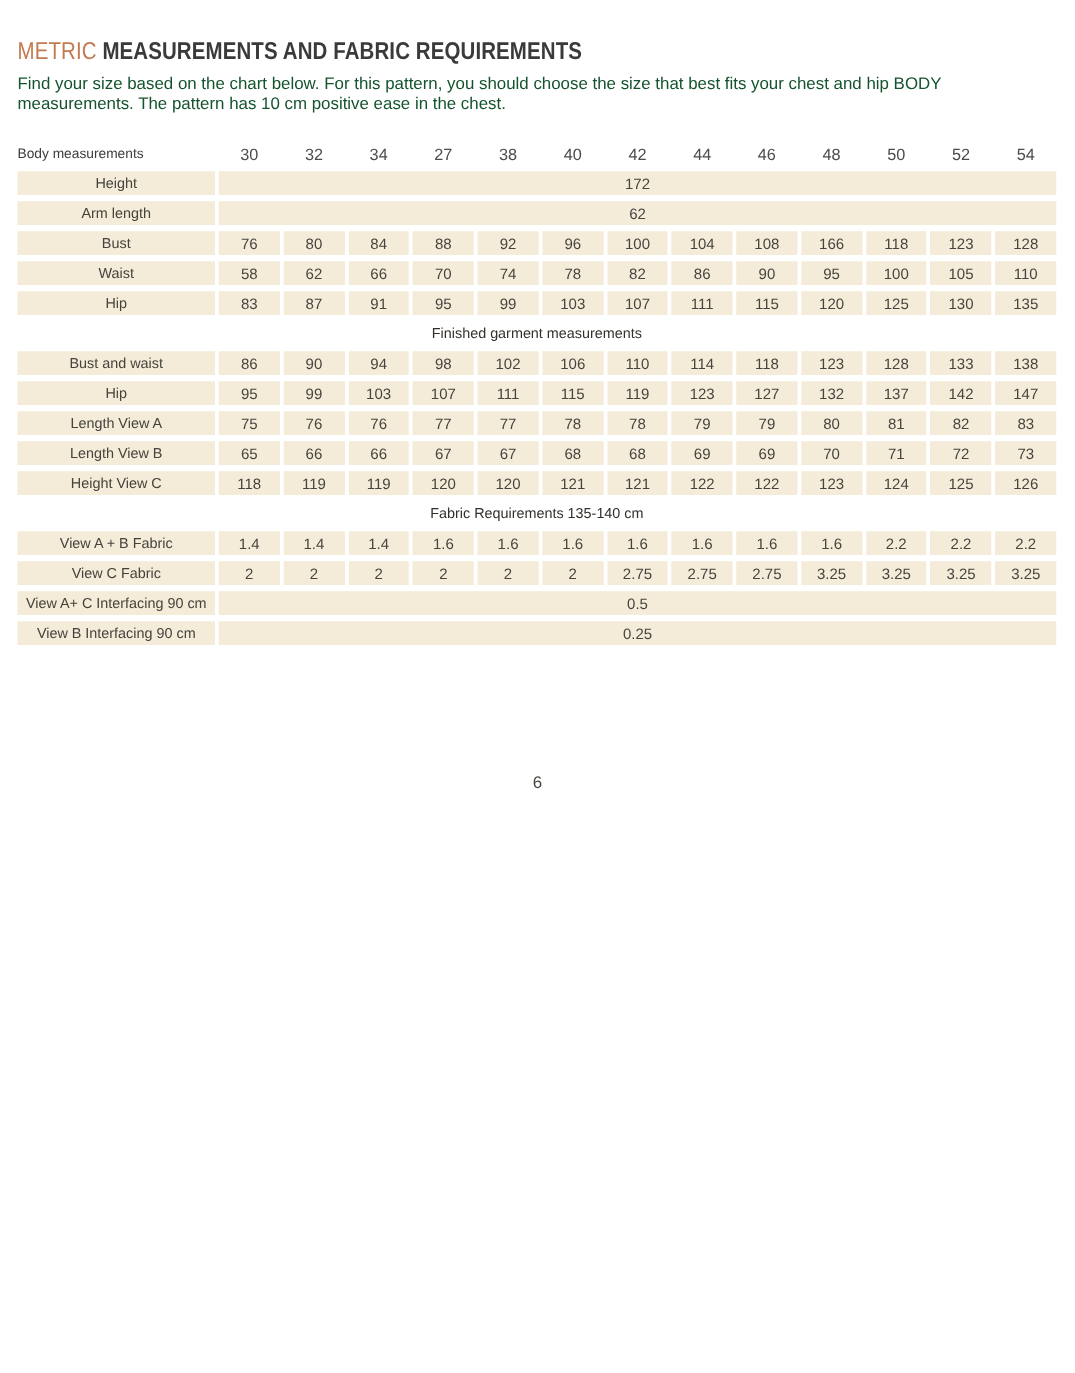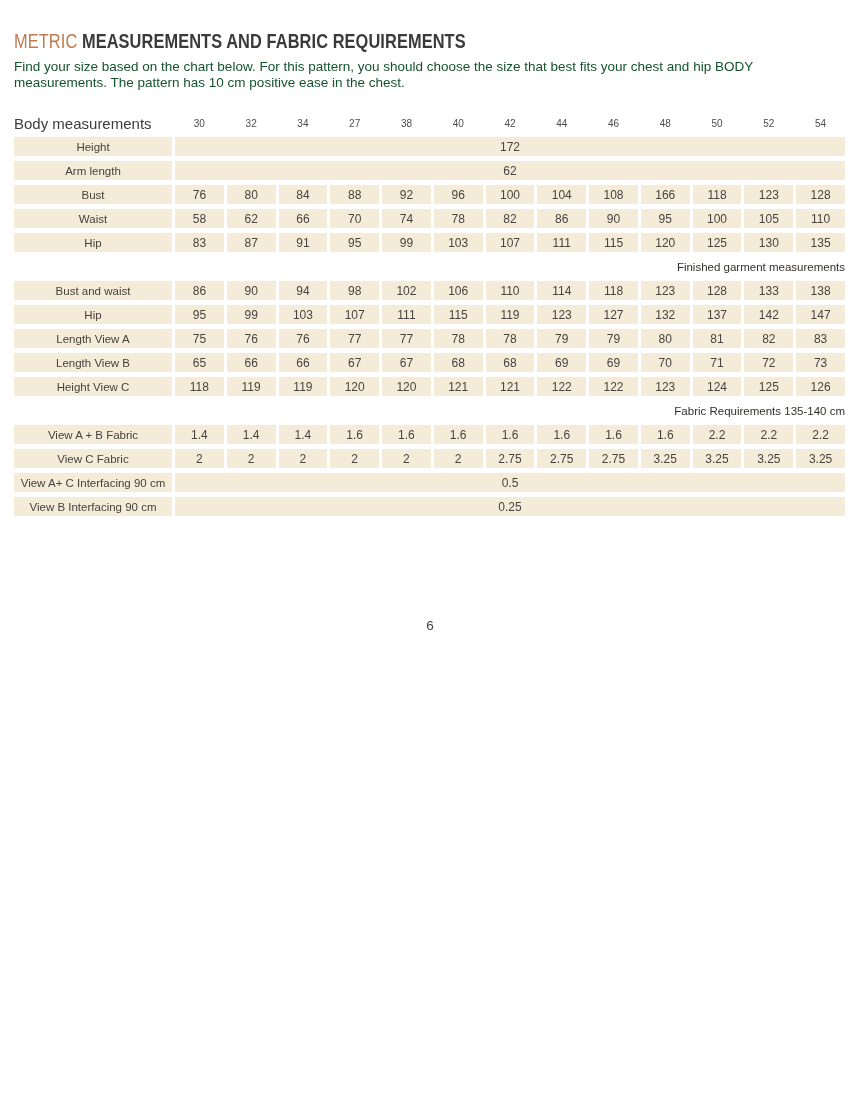--- a/index.html
+++ b/index.html
@@ -61,48 +61,48 @@
     font-weight: normal;
     overflow: hidden;
     white-space: nowrap;
   }
   tr.head-row th {
     background: transparent;
     height: 18px;
   }
   th.corner {
     text-align: left;
-    font-size: 15px;
+    font-size: 11px;
     color: #3c3c3c;
     padding-left: 3px;
   }
   th.size {
     text-align: center;
-    font-size: 10px;
+    font-size: 13px;
     color: #4c4c4c;
   }
   td.rlabel {
     background: #f4ecd9;
     font-size: 11.5px;
     color: #45423c;
     text-align: center;
     padding-left: 8px;
   }
   td.val {
     background: #f4ecd9;
     font-size: 12px;
     color: #47443f;
     text-align: center;
   }
   td.section {
     background: transparent;
     font-size: 11.5px;
     font-weight: bold;
     color: #332f2b;
-    text-align: right;
+    text-align: center;
     padding-left: 3px;
     height: 20px;
   }
   .page-number {
     position: absolute;
     left: 0;
     top: 618px;
     width: 860px;
     text-align: center;
     font-size: 13.5px;

